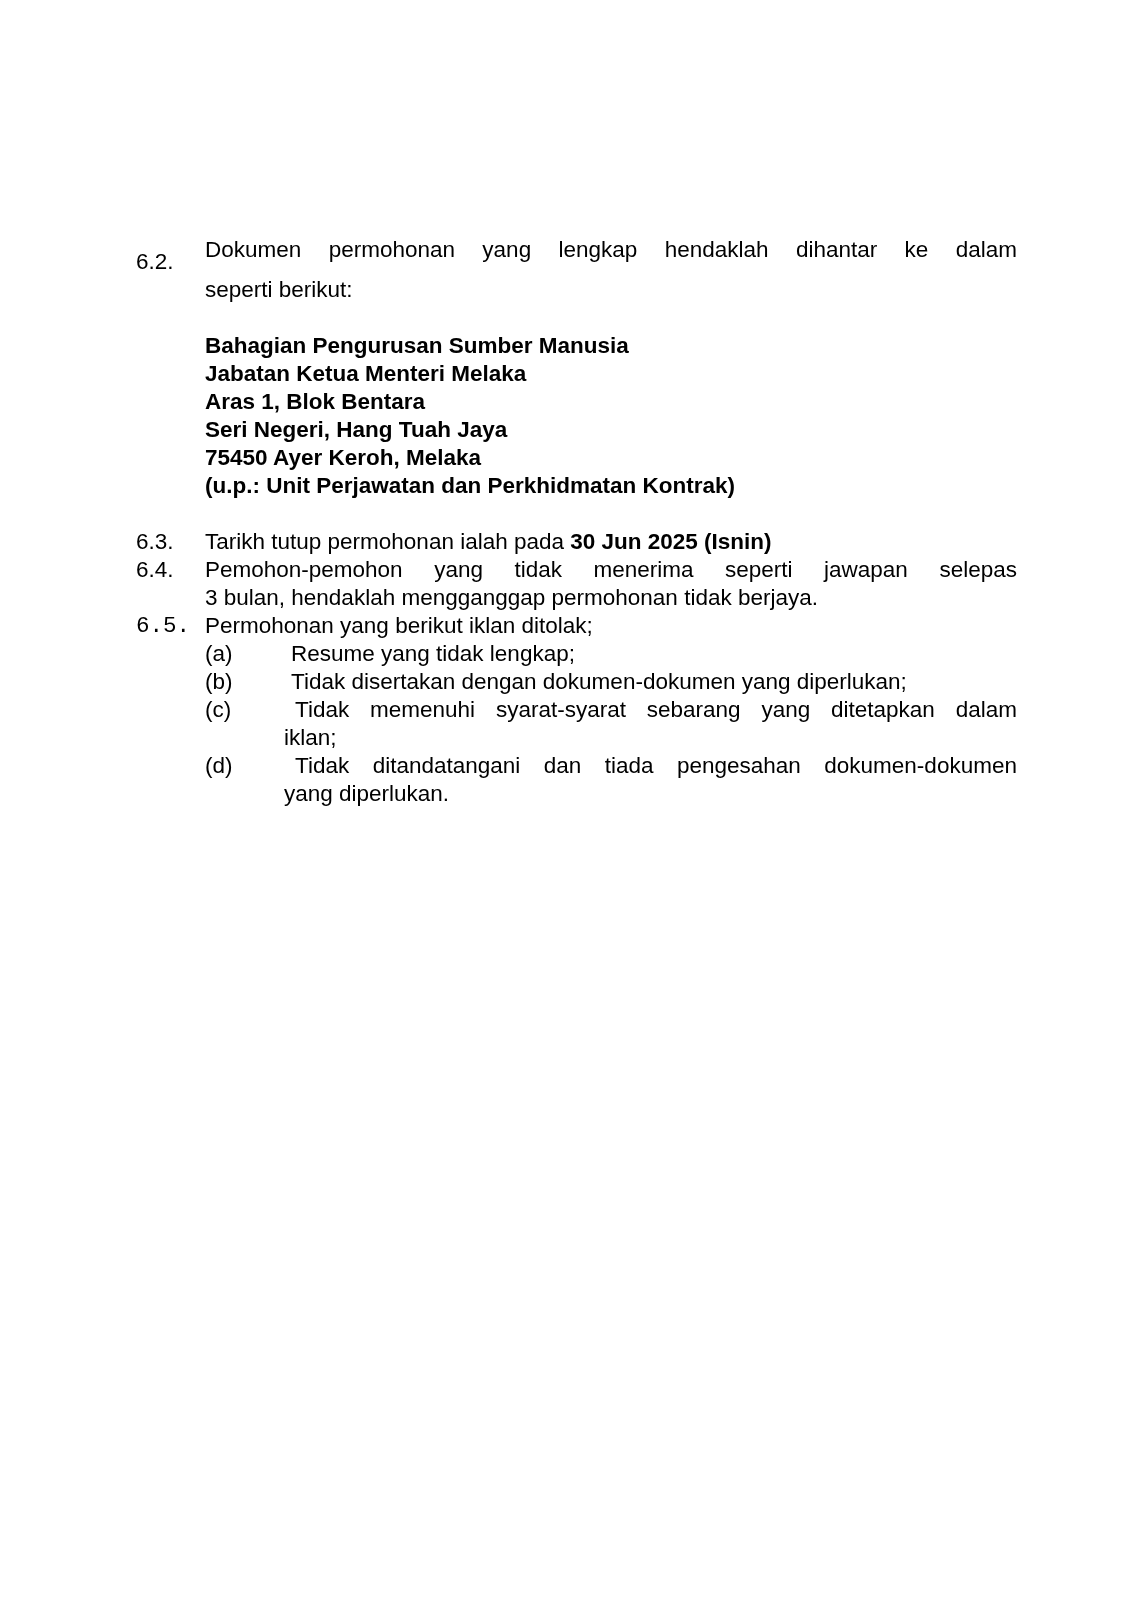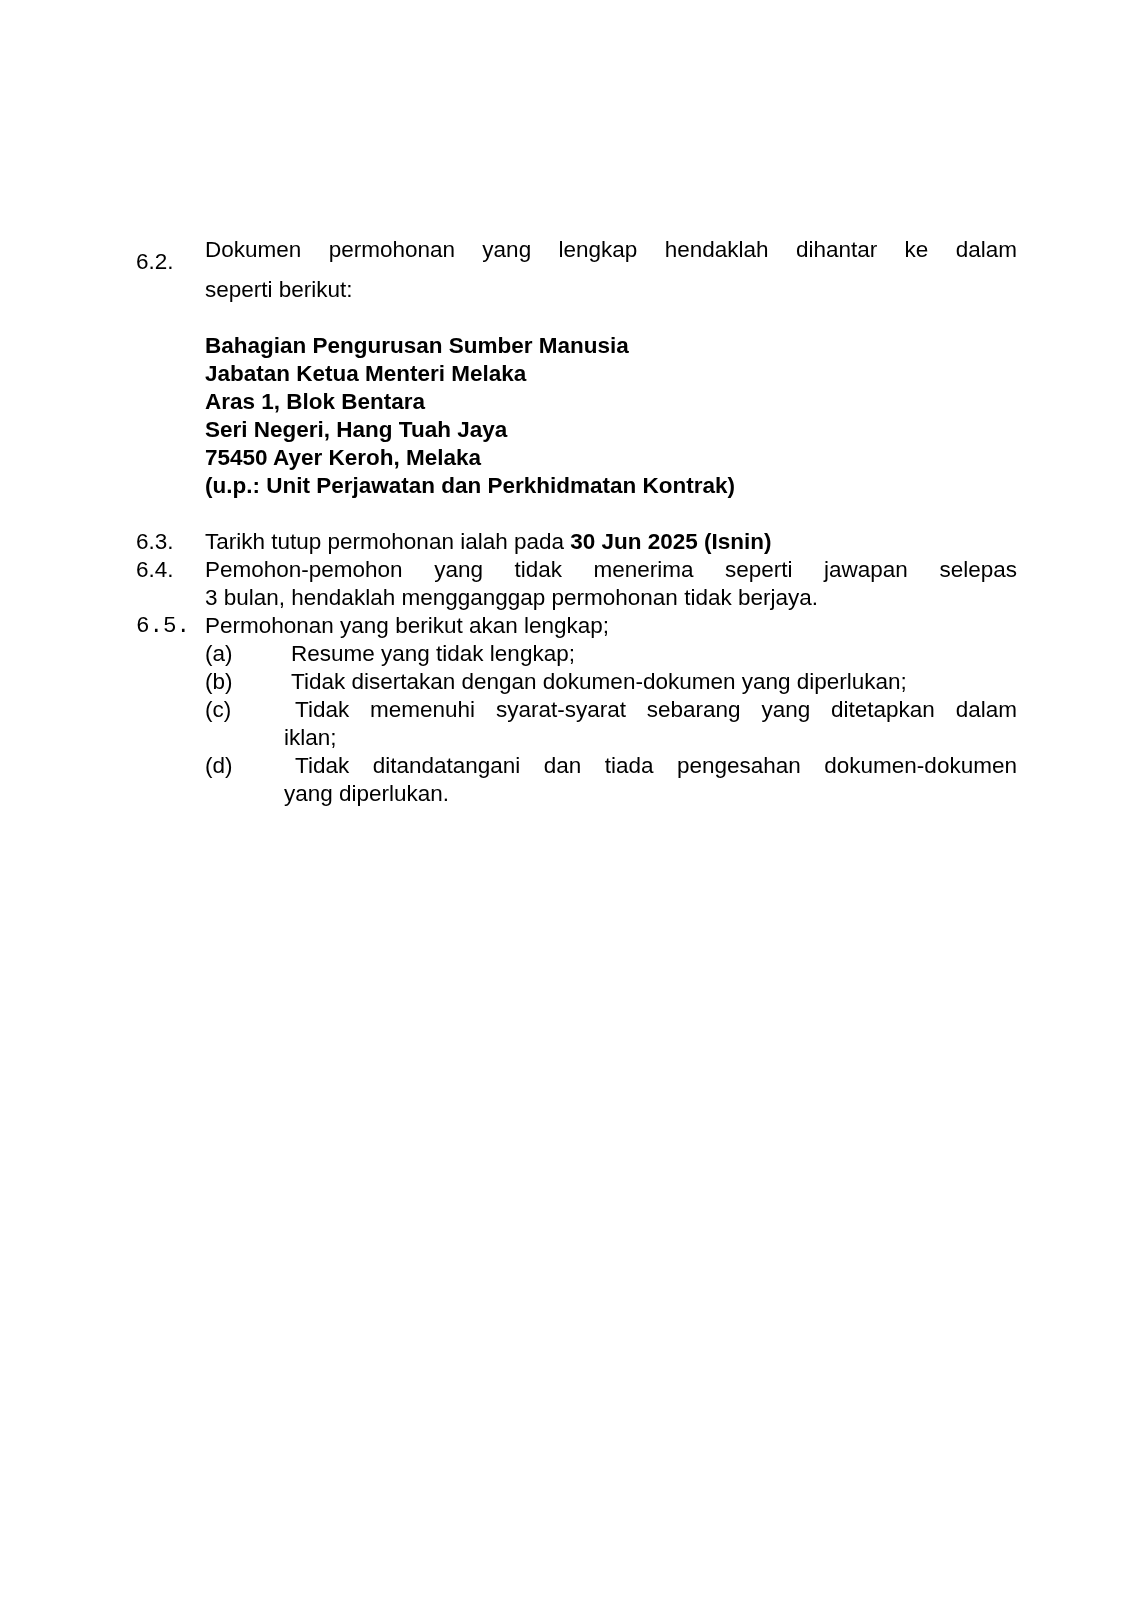--- a/index.html
+++ b/index.html
@@ -55,21 +55,21 @@
     <span>menerima</span>
     <span>seperti</span>
     <span>jawapan</span>
     <span>selepas</span>
   </div>
   <span class="line" style="top:584px; left:205px;">3 bulan, hendaklah mengganggap permohonan tidak berjaya.</span>
 </div>
 
 <div>
   <span class="line num" style="top:612px;font-family:Liberation Mono, monospace;">6.5.</span>
-  <span class="line" style="top:612px; left:205px;">Permohonan yang berikut akan lengkap;</span>
+  <span class="line" style="top:612px; left:205px;">Permohonan yang berikut iklan ditolak;</span>
 
   <div>
     <span class="line sub-label" style="top:640px;">(a)</span>
     <span class="line" style="top:640px; left:291px;">Resume yang tidak lengkap;</span>
   </div>
   <div>
     <span class="line sub-label" style="top:668px;">(b)</span>
     <span class="line" style="top:668px; left:291px;">Tidak disertakan dengan dokumen-dokumen yang diperlukan;</span>
   </div>
   <div>

